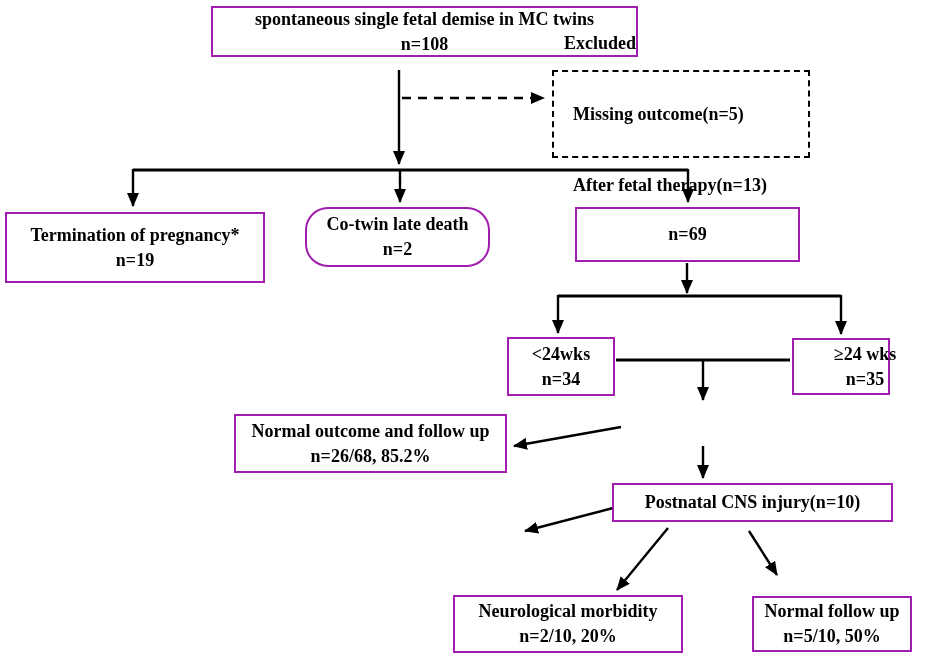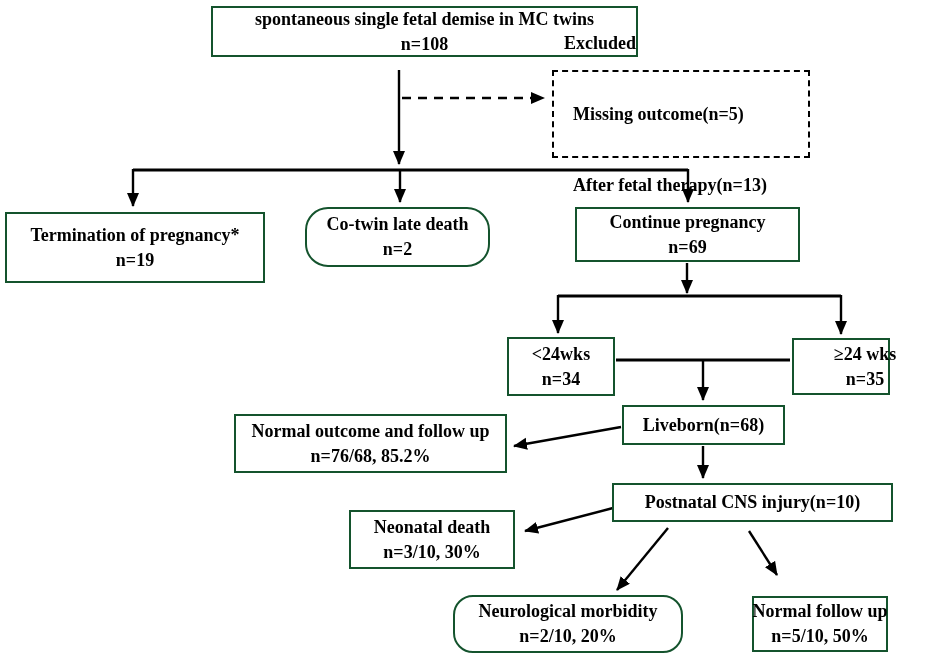--- a/index.html
+++ b/index.html
@@ -20,21 +20,21 @@
     position: absolute;
     left: 0;
     top: 0;
     width: 935px;
     height: 661px;
     pointer-events: none;
   }
   .node {
     position: absolute;
     box-sizing: border-box;
-    border: 2px solid #14532d;
+    border: 2px solid #a21caf;
     background: #ffffff;
     display: flex;
     flex-direction: column;
     justify-content: center;
     align-items: center;
     text-align: center;
     font-weight: bold;
     font-size: 18px;
     line-height: 1.38;
   }
@@ -105,55 +105,47 @@
     <div class="ln">Termination of pregnancy*</div>
     <div class="ln">n=19</div>
   </div>
 
   <div class="node" style="left:305px; top:207px; width:185px; height:60px;border-radius:23px;">
     <div class="ln">Co-twin late death</div>
     <div class="ln">n=2</div>
   </div>
 
   <div class="node" style="left:575px; top:207px; width:225px; height:55px;">
-    <div class="ln">Continue pregnancy</div>
     <div class="ln">n=69</div>
   </div>
 
   <div class="node" style="left:507px; top:337px; width:108px; height:59px;">
     <div class="ln">&lt;24wks</div>
     <div class="ln">n=34</div>
   </div>
 
   <div class="node" style="left:792px; top:338px; width:98px; height:57px;padding-left:48px;">
     <div class="ln">≥24 wks</div>
     <div class="ln">n=35</div>
   </div>
 
-  <div class="node" style="left:622px; top:405px; width:163px; height:40px;">
-    <div class="ln">Liveborn(n=68)</div>
-  </div>
 
   <div class="node" style="left:234px; top:414px; width:273px; height:59px;">
     <div class="ln">Normal outcome and follow up</div>
-    <div class="ln">n=76/68, 85.2%</div>
+    <div class="ln">n=26/68, 85.2%</div>
   </div>
 
   <div class="node" style="left:612px; top:483px; width:281px; height:39px;">
     <div class="ln">Postnatal CNS injury(n=10)</div>
   </div>
 
-  <div class="node" style="left:349px; top:510px; width:166px; height:59px;">
-    <div class="ln">Neonatal death</div>
-    <div class="ln">n=3/10, 30%</div>
-  </div>
 
-  <div class="node" style="left:453px; top:595px; width:230px; height:58px;border-radius:20px;">
+  <div class="node" style="left:453px; top:595px; width:230px; height:58px;">
     <div class="ln">Neurological morbidity</div>
     <div class="ln">n=2/10, 20%</div>
   </div>
 
-  <div class="node" style="left:752px; top:596px; width:136px; height:56px;">
+  <div class="node" style="left:752px; top:596px; width:160px; height:56px;">
     <div class="ln">Normal follow up</div>
     <div class="ln">n=5/10, 50%</div>
   </div>
 
 </div>
 
 </body></html>

